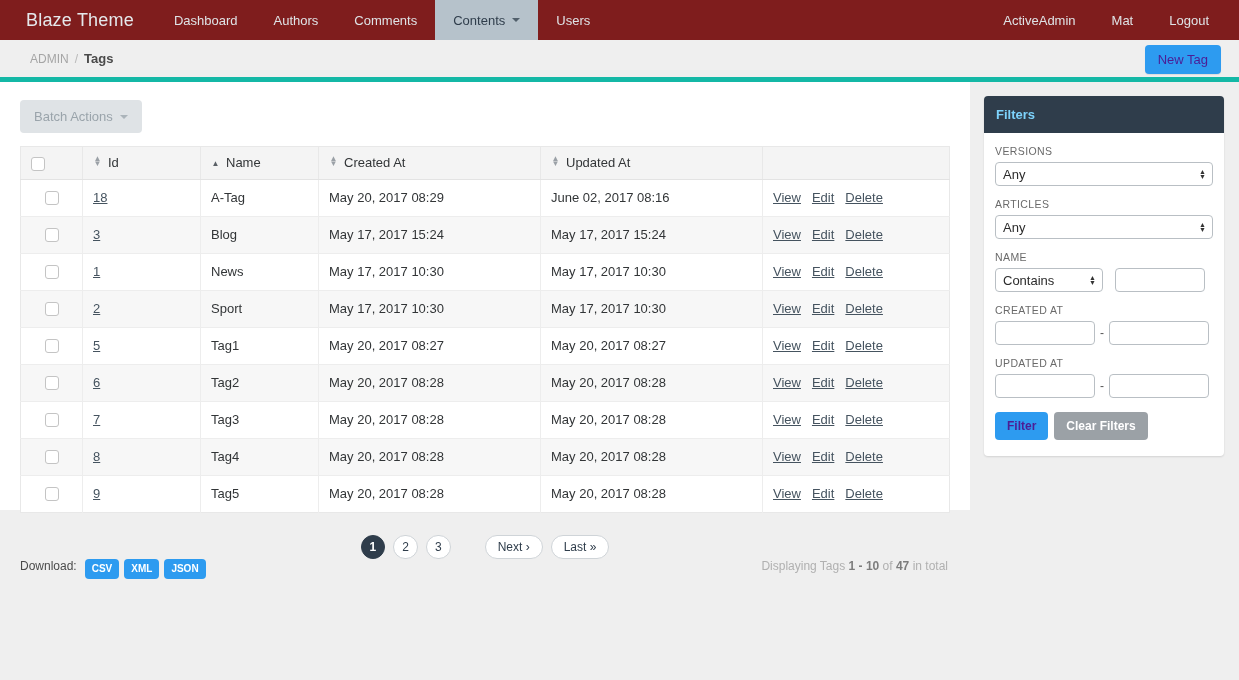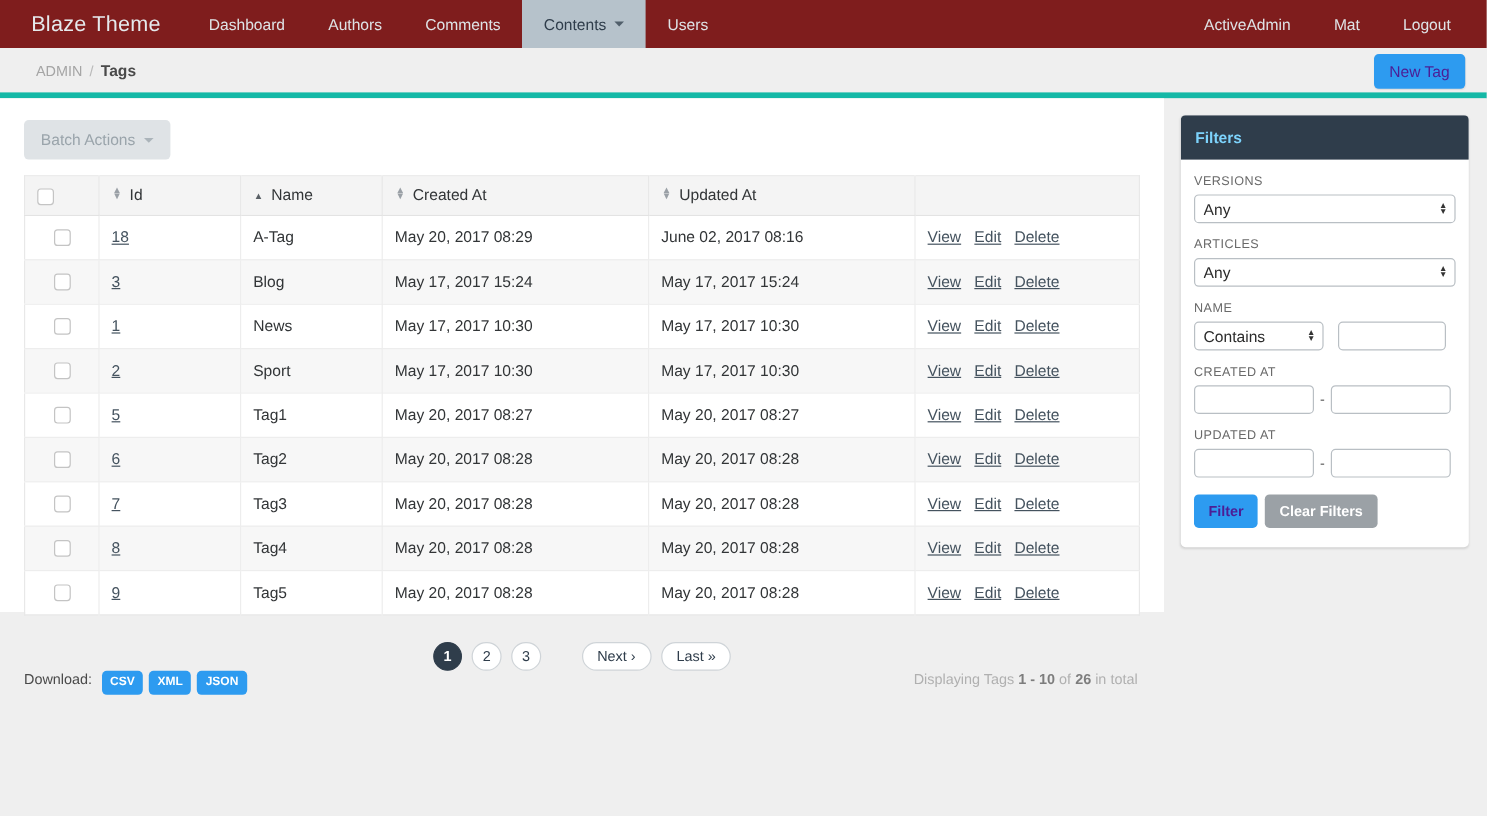--- a/index.html
+++ b/index.html
@@ -527,21 +527,21 @@
         <button class="pg wide">Last »</button>
       </div>
 
     <div class="panel-footer">
       <span class="download-label">Download:</span>
       <span class="download-links"><a class="dl">CSV</a><a class="dl">XML</a><a class="dl">JSON</a></span>
       <span class="displaying">
         <span>Displaying Tags</span>
         <b>1 - 10</b>
         <span>of</span>
-        <b>26</b>
+        <b>47</b>
         <span>in total</span>
       </span>
     </div>
   </div>
 
   <div class="filters">
     <div class="filters-head">Filters</div>
     <div class="filters-body">
 
       <div class="f-group">

